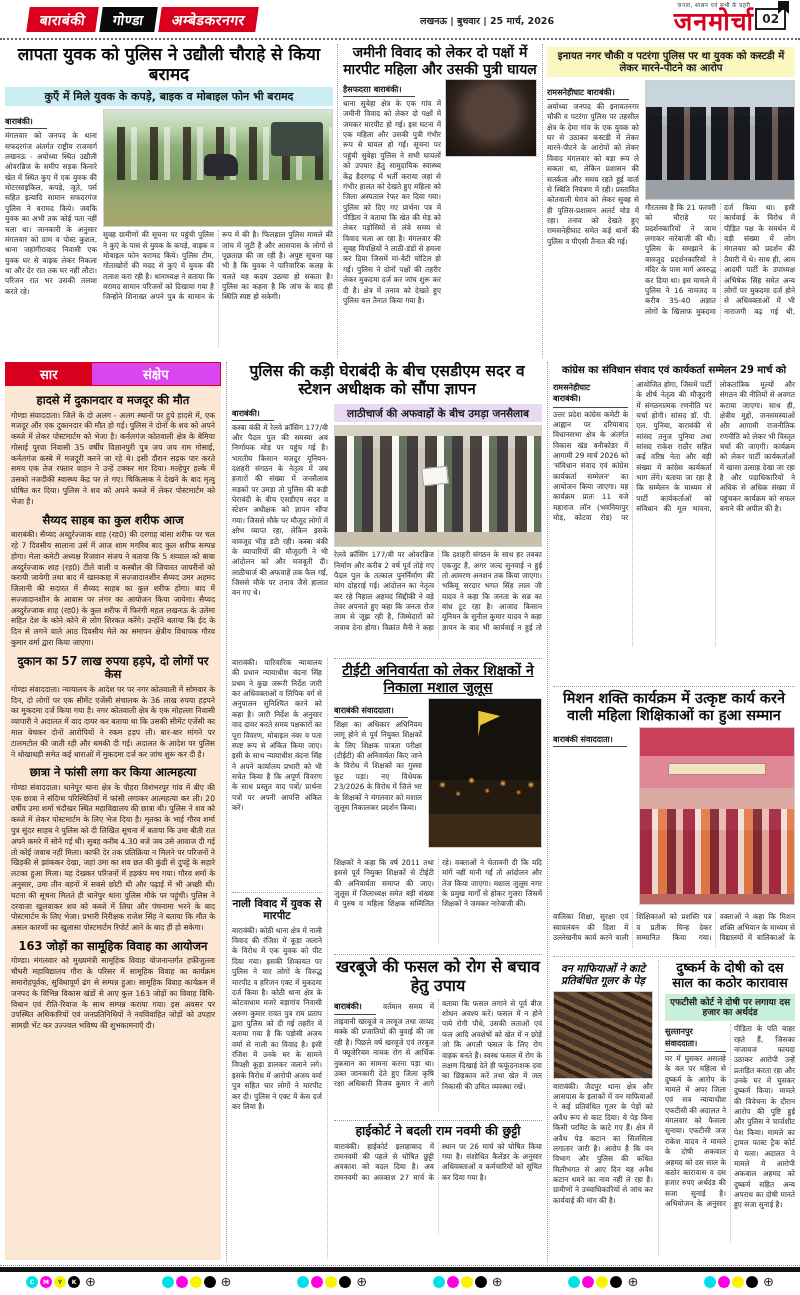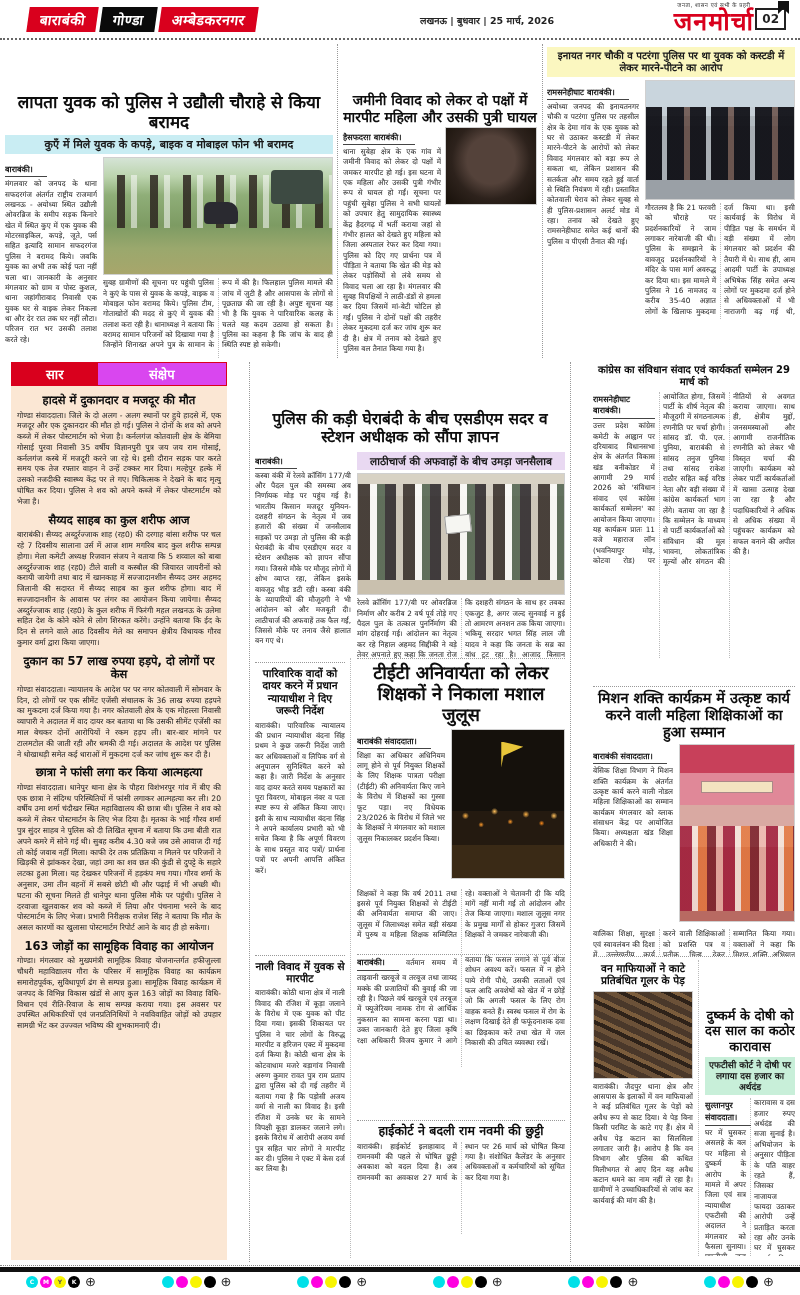--- a/index.html
+++ b/index.html
@@ -19,21 +19,21 @@
   .badge.blk { background:#0a0a0a; }
   .dateline { position:absolute; left:420px; top:14px; font-size:9.5px; font-weight:bold; color:#222; }
   .mast { position:absolute; right:46px; top:1px; text-align:center; }
   .tagline { font-size:5.5px; color:#333; letter-spacing:.5px; }
   .logo { font-size:25px; font-weight:bold; color:#d9001d; line-height:1; letter-spacing:1px; }
   .pgbox { position:absolute; right:14px; top:8px; border:2px solid #222; font-size:12px;
            font-weight:bold; padding:2px 5px; color:#222; }
   .pgflag { position:absolute; right:-5px; top:-9px; width:11px; height:13px; background:#111;
             clip-path:polygon(0 0,100% 0,100% 100%,50% 60%,0 100%); }
   
-  .hl { font-weight:bold; text-align:center; color:#0d0d0d; line-height:1.18;margin-top:48px; }
+  .hl { font-weight:bold; text-align:center; color:#0d0d0d; line-height:1.18; }
   .sub { font-weight:bold; text-align:center; padding:3px 4px; margin:3px 0; line-height:1.2; }
   .byline { font-size:8px; font-weight:bold; border-bottom:1px solid #444;
             display:inline-block; padding:2px 14px 2px 0; margin-bottom:2px; }
   .bd { font-size:7.3px; line-height:1.42; text-align:justify; color:#191919; }
   .cols2 { column-count:2; column-gap:8px; column-rule:1px dotted #bbb; }
   .cols3 { column-count:3; column-gap:8px; column-rule:1px dotted #bbb; }
   .clip { overflow:hidden; }
   
   .row1 { position:absolute; top:44px; left:5px; right:5px; height:314px; display:flex; }
   .a1 { width:328px; overflow:hidden; }
@@ -77,21 +77,21 @@
       radial-gradient(circle 5px at 91% 58%, #ffc05a, rgba(0,0,0,0) 70%),
       linear-gradient(180deg,#15110c 0 55%,#241a10 55% 78%,#3a2a16 78% 100%); }
   .flag { position:absolute; left:44%; top:8%; width:22px; height:26px; background:#e8c63a;
           clip-path:polygon(0 0,100% 20%,10% 55%,0 100%); }
   .ph-cere { height:178px; background:linear-gradient(180deg,#c8405a 0 16%,#e08898 16% 34%,#d9a9a2 34% 58%,#b86a62 58% 100%); }
   .ph-cere .crowdband { top:46%; height:48%;
     background:repeating-linear-gradient(90deg, rgba(160,30,60,.85) 0 12px, rgba(250,240,230,.8) 12px 18px, rgba(230,120,60,.8) 18px 27px, rgba(120,30,40,.85) 27px 36px, rgba(250,200,190,.6) 36px 43px); }
   .banner { position:absolute; left:18%; top:20%; width:64%; height:12px; background:#f3e3c0; border:1px solid #a88; }
   .ph-trees { height:88px; background:repeating-linear-gradient(25deg,#4a382a 0 6px,#6b5138 6px 11px,#2e2219 11px 15px,#7a5c3c 15px 19px); }
   
-  .main { position:absolute; top:362px; left:11px; right:5px; height:900px; display:flex;gap:17px; }
+  .main { position:absolute; top:362px; left:5px; right:5px; height:900px; display:flex; }
   
   .saarcol { width:216px; flex:none; overflow:hidden; }
   .saarbar { display:flex; height:24px; border:1px solid #d9001d; }
   .saarbar .s1 { flex:1; background:#d9001d; color:#fff; font-weight:bold; font-size:13px;
                  display:flex; align-items:center; justify-content:center; }
   .saarbar .s2 { flex:1.5; background:#d946ef; color:#fff; font-weight:bold; font-size:13px;
                  display:flex; align-items:center; justify-content:center; }
   .saarbox { background:#fbe7d4; height:874px; padding:5px 6px; overflow:hidden; }
   .brief { margin-bottom:6px; }
   .brief .hl { font-size:11.5px; margin:3px 0; }
@@ -102,42 +102,42 @@
   .sdmblk { height:296px; overflow:hidden; }
   .sdmblk .hl { font-size:15.5px; }
   .sdmrow { display:flex; gap:6px; margin-top:2px; height:244px; }
   .sdmleft { width:96px; flex:none; overflow:hidden; }
   .sdmright { flex:1; overflow:hidden; }
   .midlow { display:flex; gap:6px; height:600px; }
   .narrowstack { width:96px; flex:none; overflow:hidden; border-right:1px dotted #bbb; padding-right:5px; }
   .narrowstack .hl { font-size:10.5px; margin:4px 0; border-top:1px dotted #999; padding-top:4px; }
   .midstack { flex:1; overflow:hidden; }
   .tetblk { height:296px; overflow:hidden; border-top:1px dotted #999; }
-  .tetblk .hl { font-size:18px; margin:3px 0; }
+  .tetblk .hl { font-size:14px; margin:3px 0;text-decoration:underline; }
   .tetrow { display:flex; gap:6px; height:158px; margin:2px 0; }
   .tetrow .ncol { width:88px; }
   .tetrow .phwrap { flex:1; }
   .melonblk { height:166px; overflow:hidden; border-top:1px dotted #999; }
   .melonblk .hl { font-size:16px; margin:3px 0; }
   .holidayblk { height:138px; overflow:hidden; border-top:1px dotted #999; }
   .holidayblk .hl { font-size:12.5px; margin:3px 0; }
   
   .rightcol { flex:1; overflow:hidden; }
   .congblk { height:324px; overflow:hidden; }
   .congblk .hl { font-size:10px; margin:2px 0 4px 0; }
   .congbody { height:266px; overflow:hidden; }
   .missionblk { height:270px; overflow:hidden; border-top:1px dotted #999; }
   .missionblk .hl { font-size:14.5px; margin:3px 0; }
   .missrow { display:flex; gap:6px; height:182px; }
   .missrow .ncol { width:80px; }
   .missrow .phwrap { flex:1; }
   .missbottom { height:36px; overflow:hidden; margin-top:3px; }
   .lowright { display:flex; gap:6px; height:300px; border-top:1px dotted #999; padding-top:3px; }
   .forestblk { width:106px; flex:none; overflow:hidden; border-right:1px dotted #bbb; padding-right:5px; }
-  .forestblk .hl { font-size:10.5px; margin:2px 0 4px 0; }
+  .forestblk .hl { font-size:10.5px; margin:2px 0 4px 0;font-style:italic; }
   .courtblk { flex:1; overflow:hidden; }
   .courtblk .hl { font-size:13px; }
   
   .foot { position:absolute; left:0; right:0; bottom:0; height:30px; border-top:1px dotted #888; }
   .fbar { height:5px; background:#111; margin:1px 0 3px 0; }
   .fgroups { display:flex; justify-content:space-between; padding:0 26px; }
   .fgroup { display:flex; align-items:center; gap:2px; }
   .dot { width:12px; height:12px; border-radius:50%; display:flex; align-items:center;
          justify-content:center; font-size:6px; font-weight:bold; }
   .dc { background:#00e0e8; color:#fff; }
@@ -260,21 +260,20 @@
               <div class="paper"></div>
             </div>
             <div class="bd cols2 clip" style="height:90px; margin-top:3px;">रेलवे क्रॉसिंग 177/बी पर ओवरब्रिज निर्माण और करीब 2 वर्ष पूर्व तोड़े गए पैदल पुल के तत्काल पुनर्निर्माण की मांग दोहराई गई। आंदोलन का नेतृत्व कर रहे निहाल अहमद सिद्दीकी ने बड़े तेवर अपनाते हुए कहा कि जनता रोज जाम से जूझ रही है, जिम्मेदारों को जवाब देना होगा। विक्रांत मैनी ने कहा कि दशहरी संगठन के साथ हर तबका एकजुट है, अगर जल्द सुनवाई न हुई तो आमरण अनशन तक किया जाएगा। भकियू सरदार भगत सिंह लाल जी यादव ने कहा कि जनता के सब्र का बांध टूट रहा है। आजाद किसान यूनियन के सुनील कुमार यादव ने कहा ज्ञापन के बाद भी कार्यवाई न हुई तो बड़ा आंदोलन तय है। किसान नेता के0के0 गुड्डू यादव ने कहा दशहरी संगठन की यह लड़ाई अब पूरे जिले की लड़ाई बन चुकी है। किसान महासभा से जुड़े नेता समेत सैकड़ों कार्यकर्ता मौके पर मौजूद रहे। अधिकारियों ने मांगों को शासन तक पहुंचाने का आश्वासन देकर स्थिति संभाली।</div>
           </div>
         </div>
       </div>
 
       <div class="midlow">
         <div class="narrowstack">
           <div>
-            <div class="hl">पारिवारिक वादों को दायर करने में प्रधान न्यायाधीश ने दिए जरूरी निर्देश</div>
             <div class="bd clip" style="height:230px;">बाराबंकी। पारिवारिक न्यायालय की प्रधान न्यायाधीश बंदना सिंह प्रथम ने कुछ जरूरी निर्देश जारी कर अधिवक्ताओं व लिपिक वर्ग से अनुपालन सुनिश्चित करने को कहा है। जारी निर्देश के अनुसार वाद दायर करते समय पक्षकारों का पूरा विवरण, मोबाइल नंबर व पता स्पष्ट रूप से अंकित किया जाए। इसी के साथ न्यायाधीश बंदना सिंह ने अपने कार्यालय प्रभारी को भी सचेत किया है कि अपूर्ण विवरण के साथ प्रस्तुत वाद पत्रों/ प्रार्थना पत्रों पर अपनी आपत्ति अंकित करें।</div>
           </div>
           <div>
             <div class="hl">नाली विवाद में युवक से मारपीट</div>
             <div class="bd clip" style="height:268px;">बाराबंकी। कोठी थाना क्षेत्र में नाली विवाद की रंजिश में कूड़ा जलाने के विरोध में एक युवक को पीट दिया गया। इसकी शिकायत पर पुलिस ने चार लोगों के विरुद्ध मारपीट व हरिजन एक्ट में मुकदमा दर्ज किया है। कोठी थाना क्षेत्र के कोटवाधाम मजरे बड़ागांव निवासी अरुण कुमार रावत पुत्र राम प्रताप द्वारा पुलिस को दी गई तहरीर में बताया गया है कि पड़ोसी अजय वर्मा से नाली का विवाद है। इसी रंजिश में उनके घर के सामने विपक्षी कूड़ा डालकर जलाने लगे। इसके विरोध में आरोपी अजय वर्मा पुत्र सहित चार लोगों ने मारपीट कर दी। पुलिस ने एक्ट में केस दर्ज कर लिया है।</div>
           </div>
         </div>
 
         <div class="midstack">
           <div class="tetblk">
@@ -287,20 +286,21 @@
               <div class="phwrap">
                 <div class="ph ph-torch">
                   <div class="flag"></div>
                 </div>
               </div>
             </div>
             <div class="bd cols2 clip" style="height:86px;">शिक्षकों ने कहा कि वर्ष 2011 तथा इससे पूर्व नियुक्त शिक्षकों से टीईटी की अनिवार्यता समाप्त की जाए। जुलूस में जिलाध्यक्ष समेत बड़ी संख्या में पुरुष व महिला शिक्षक सम्मिलित रहे। वक्ताओं ने चेतावनी दी कि यदि मांगें नहीं मानी गईं तो आंदोलन और तेज किया जाएगा। मशाल जुलूस नगर के प्रमुख मार्गों से होकर गुजरा जिसमें शिक्षकों ने जमकर नारेबाजी की।</div>
           </div>
 
           <div class="melonblk">
+            <div class="hl">खरबूजे की फसल को रोग से बचाव हेतु उपाय</div>
             <div class="bd cols2 clip" style="height:112px;">
               <span class="byline">बाराबंकी।</span>
               <span>वर्तमान समय में ताइवानी खरबूजे व तरबूज तथा जायद मक्के की प्रजातियों की बुवाई की जा रही है। पिछले वर्ष खरबूजे एवं तरबूज में फ्यूजेरियम नामक रोग से आर्थिक नुकसान का सामना करना पड़ा था। उक्त जानकारी देते हुए जिला कृषि रक्षा अधिकारी विजय कुमार ने आगे बताया कि फसल लगाने से पूर्व बीज शोधन अवश्य करें। फसल में न होने पाये रोगी पौधे, उसकी लताओं एवं फल आदि अवशेषों को खेत में न छोड़ें जो कि अगली फसल के लिए रोग वाहक बनते हैं। स्वस्थ फसल में रोग के लक्षण दिखाई देते ही फफूंदनाशक दवा का छिड़काव करें तथा खेत में जल निकासी की उचित व्यवस्था रखें।</span>
             </div>
           </div>
 
           <div class="holidayblk">
             <div class="hl">हाईकोर्ट ने बदली राम नवमी की छुट्टी</div>
             <div class="bd cols2 clip" style="height:92px;">बाराबंकी। हाईकोर्ट इलाहाबाद में रामनवमी की पहले से घोषित छुट्टी अवकाश को बदल दिया है। अब रामनवमी का अवकाश 27 मार्च के स्थान पर 26 मार्च को घोषित किया गया है। संशोधित कैलेंडर के अनुसार अधिवक्ताओं व कर्मचारियों को सूचित कर दिया गया है।</div>
           </div>
@@ -316,21 +316,20 @@
           <span class="byline">रामसनेहीघाट बाराबंकी।</span>
           <span>उत्तर प्रदेश कांग्रेस कमेटी के आह्वान पर दरियाबाद विधानसभा क्षेत्र के अंतर्गत विकास खंड बनीकोडर में आगामी 29 मार्च 2026 को 'संविधान संवाद एवं कांग्रेस कार्यकर्ता सम्मेलन' का आयोजन किया जाएगा। यह कार्यक्रम प्रातः 11 बजे महाराज लॉन (भवनियापुर मोड़, कोटवा रोड) पर आयोजित होगा, जिसमें पार्टी के शीर्ष नेतृत्व की मौजूदगी में संगठनात्मक रणनीति पर चर्चा होगी। सांसद डॉ. पी. एल. पुनिया, बाराबंकी से सांसद तनुज पुनिया तथा सांसद राकेश राठौर सहित कई वरिष्ठ नेता और बड़ी संख्या में कांग्रेस कार्यकर्ता भाग लेंगे। बताया जा रहा है कि सम्मेलन के माध्यम से पार्टी कार्यकर्ताओं को संविधान की मूल भावना, लोकतांत्रिक मूल्यों और संगठन की नीतियों से अवगत कराया जाएगा। साथ ही, क्षेत्रीय मुद्दों, जनसमस्याओं और आगामी राजनीतिक रणनीति को लेकर भी विस्तृत चर्चा की जाएगी। कार्यक्रम को लेकर पार्टी कार्यकर्ताओं में खासा उत्साह देखा जा रहा है और पदाधिकारियों ने अधिक से अधिक संख्या में पहुंचकर कार्यक्रम को सफल बनाने की अपील की है।</span>
         </div>
       </div>
 
       <div class="missionblk">
         <div class="hl">मिशन शक्ति कार्यक्रम में उत्कृष्ट कार्य करने वाली महिला शिक्षिकाओं का हुआ सम्मान</div>
         <div class="missrow">
           <div class="ncol">
             <span class="byline">बाराबंकी संवाददाता।</span>
-            <div class="bd">बेसिक शिक्षा विभाग ने मिशन शक्ति कार्यक्रम के अंतर्गत उत्कृष्ट कार्य करने वाली नोडल महिला शिक्षिकाओं का सम्मान कार्यक्रम मंगलवार को ब्लाक संसाधन केंद्र पर आयोजित किया। अध्यक्षता खंड शिक्षा अधिकारी ने की।</div>
           </div>
           <div class="phwrap">
             <div class="ph ph-cere">
               <div class="banner"></div>
               <div class="crowdband"></div>
             </div>
           </div>
         </div>
         <div class="bd cols3 missbottom">बालिका शिक्षा, सुरक्षा एवं स्वावलंबन की दिशा में उल्लेखनीय कार्य करने वाली शिक्षिकाओं को प्रशस्ति पत्र व प्रतीक चिन्ह देकर सम्मानित किया गया। वक्ताओं ने कहा कि मिशन शक्ति अभियान के माध्यम से विद्यालयों में बालिकाओं के उत्कृष्ट कार्य किए जा रहे हैं। समारोह में नोडल शिक्षिकाओं के साथ सहयोगी शिक्षकों को भी सम्मानित किया गया।</div>
       </div>

